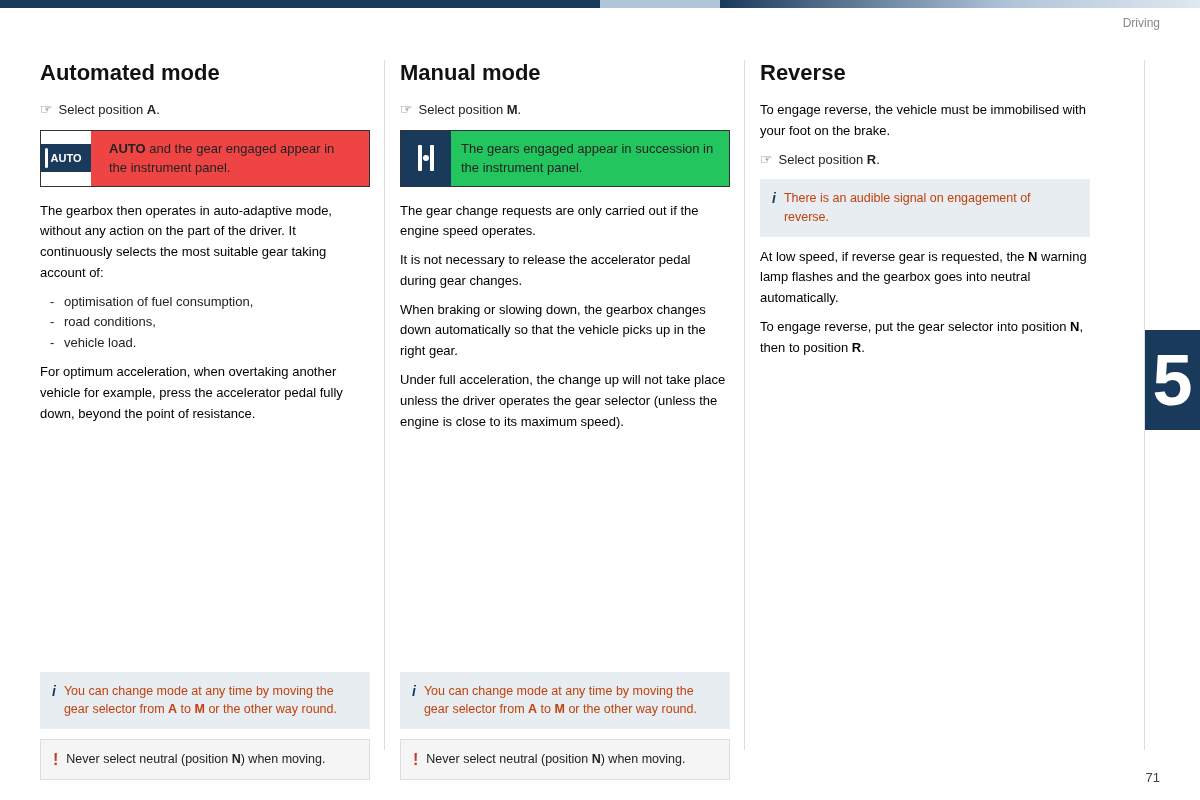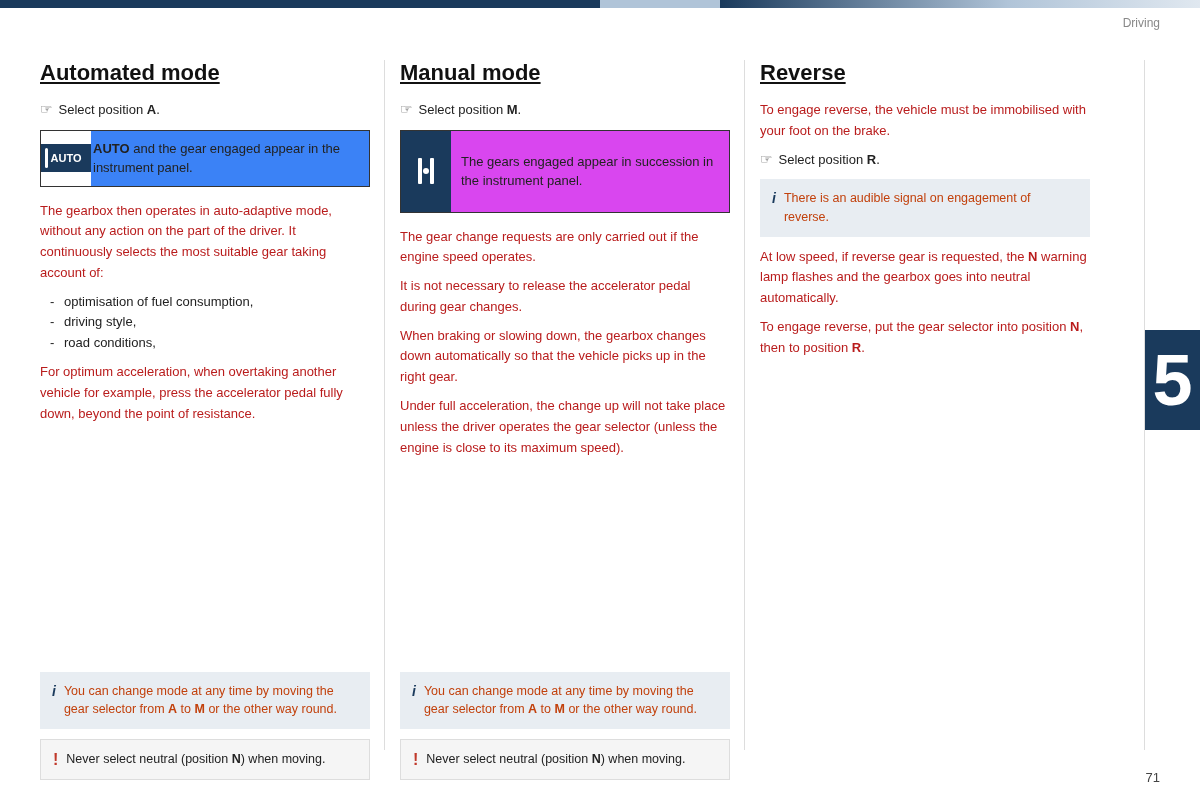--- a/index.html
+++ b/index.html
@@ -68,21 +68,20 @@
       width: 1px;
       background: #ddd;
     }
 
     
     .section-title {
       font-size: 22px;
       font-weight: bold;
       color: #111;
       margin-bottom: 14px;
-      text-decoration: underline;
     }
 
     
     .pointer-item {
       display: flex;
       align-items: flex-start;
       margin-bottom: 10px;
     }
     .pointer-symbol {
       color: #555;
@@ -119,55 +118,55 @@
       position: absolute;
       left: 4px;
       top: 50%;
       transform: translateY(-50%);
       width: 3px;
       height: 20px;
       background: #fff;
       border-radius: 2px;
     }
     .auto-text {
-      padding: 8px 2px;
-      font-size: 13px;
-      line-height: 1.5;
-      background: #3b82f6;
+      padding: 8px 18px;
+      font-size: 13px;
+      line-height: 1.5;
+      background: #ef4444;
     }
 
     
     .gear-box {
       display: flex;
       align-items: stretch;
       margin-bottom: 14px;
       border: 1px solid #333;
     }
     .gear-icon-area {
       background: #1a3a5c;
       color: #fff;
       padding: 8px 10px;
       display: flex;
       align-items: center;
       justify-content: center;
       min-width: 50px;
     }
     .gear-text {
-      padding: 21px 10px;
-      font-size: 13px;
-      line-height: 1.5;
-      background: #d946ef;
+      padding: 8px 10px;
+      font-size: 13px;
+      line-height: 1.5;
+      background: #22c55e;
     }
 
     
     .body-text {
       font-size: 13px;
       line-height: 1.6;
       margin-bottom: 8px;
-      color: #b91c1c;
+      color: #000000;
     }
 
     
     .dash-list {
       margin-bottom: 8px;
       padding-left: 10px;
     }
     .dash-list li {
       list-style: none;
       position: relative;
@@ -296,22 +295,22 @@
         <span class="gear-indicator"></span>
         <span>AUTO</span>
       </div>
       <div class="auto-text"><strong>AUTO</strong> and the gear engaged appear in the instrument panel.</div>
     </div>
 
     <p class="body-text">The gearbox then operates in auto-adaptive mode, without any action on the part of the driver. It continuously selects the most suitable gear taking account of:</p>
 
     <ul class="dash-list">
       <li>optimisation of fuel consumption,</li>
-      <li>driving style,</li>
       <li>road conditions,</li>
+      <li>vehicle load.</li>
     </ul>
 
     <p class="body-text">For optimum acceleration, when overtaking another vehicle for example, press the accelerator pedal fully down, beyond the point of resistance.</p>
   </div>
 
   <div class="col">
     <h2 class="section-title">Manual mode</h2>
 
     <div class="pointer-item">
       <span class="pointer-symbol">☞</span>

